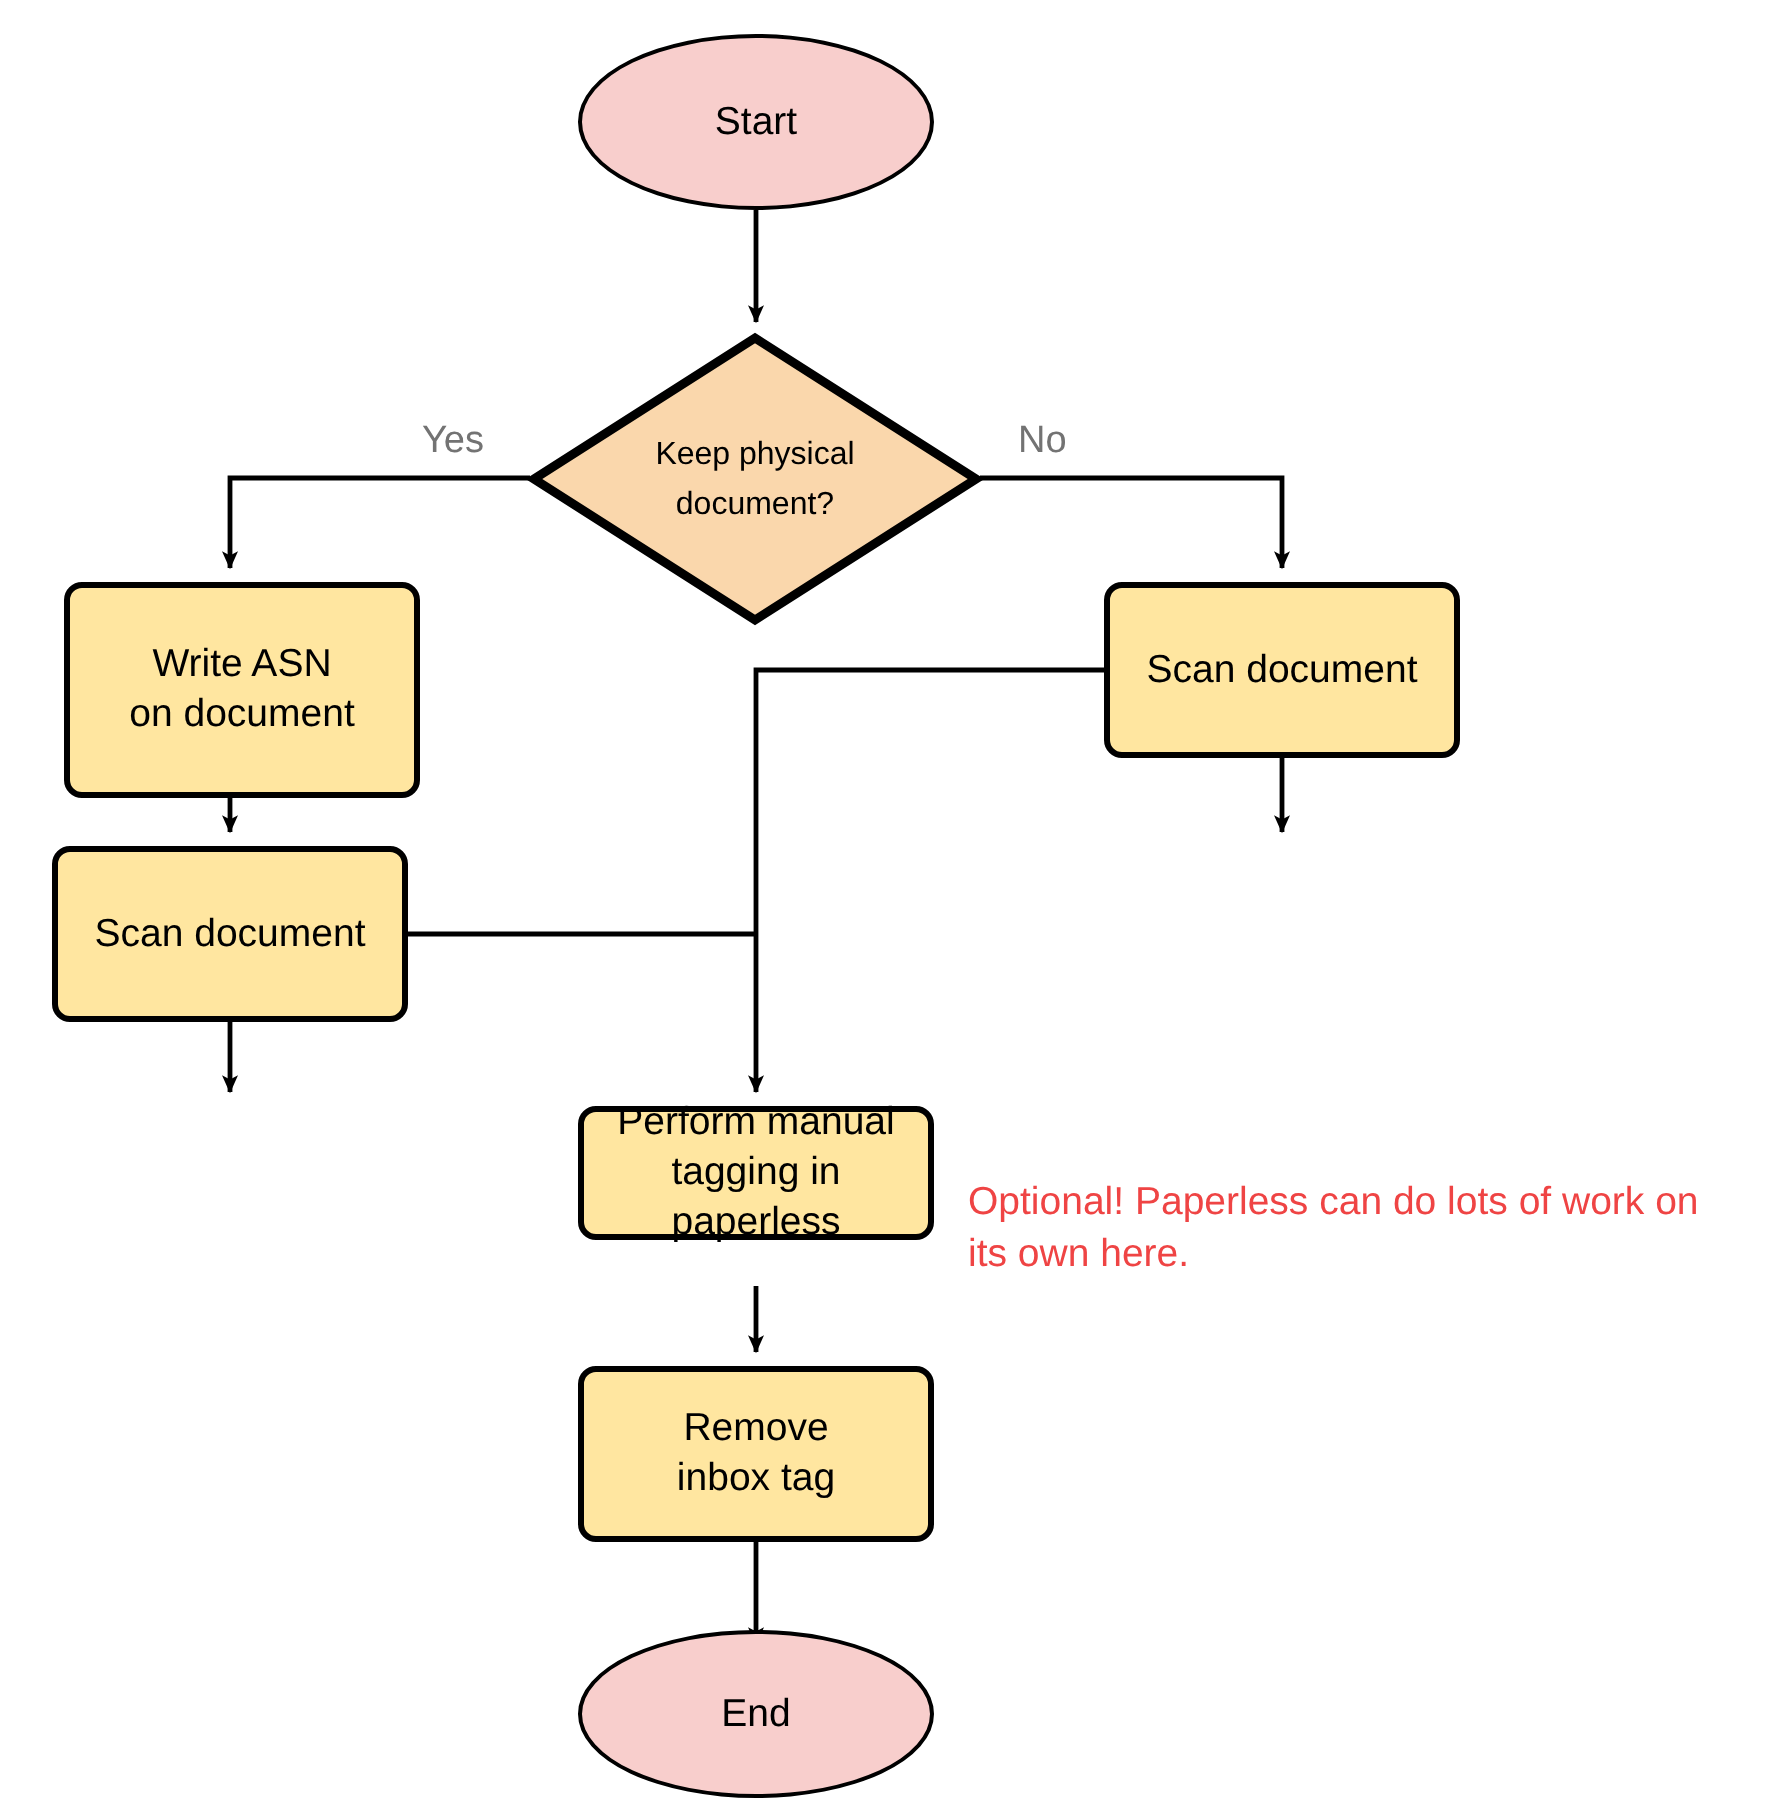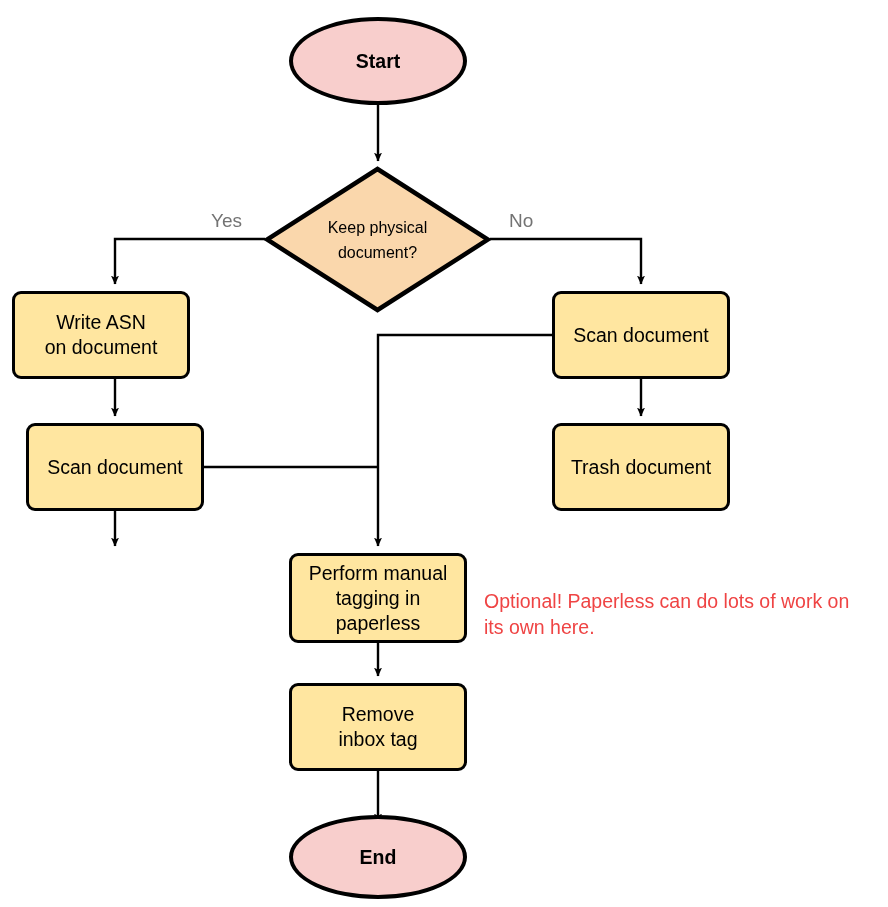--- a/index.html
+++ b/index.html
@@ -33,24 +33,23 @@
     display: flex;
     align-items: center;
     justify-content: center;
     text-align: center;
     color: #000000;
     font-size: 19.5px;
     line-height: 25px;
     z-index: 3;
   }
   .node-terminator {
-    border: 4px solid #000000;
+    border: 2px solid #000000;
     border-radius: 50%;
     background: #f8cecc;
-    font-weight: bold;
   }
   .node-process {
     border: 3px solid #000000;
     border-radius: 9px;
     background: #ffe6a0;
   }
   .node-label {
     display: block;
     white-space: pre-line;
     padding: 0 6px;
@@ -138,39 +137,36 @@
     <svg width="229" height="149" viewBox="0 0 229 149">
       <polygon points="114.5,4 225,74.5 114.5,145 4,74.5" fill="#fad7ac" stroke="#000000" stroke-width="4.5" stroke-linejoin="miter"></polygon>
     </svg>
     <div class="decision-text">Keep physical
 document?</div>
   </div>
 
   <div class="edge-label" style="left:211px; top:210px;">Yes</div>
   <div class="edge-label" style="left:509px; top:210px;">No</div>
 
-  <div class="node node-process" style="left:12px; top:291px; width:178px; height:88px;">
+  <div class="node node-process" style="left:32px; top:291px; width:178px; height:108px;">
     <span class="node-label">Write ASN
 on document</span>
   </div>
 
   <div class="node node-process" style="left:26px; top:423px; width:178px; height:88px;">
     <span class="node-label">Scan document</span>
   </div>
 
 
   <div class="node node-process" style="left:552px; top:291px; width:178px; height:88px;">
     <span class="node-label">Scan document</span>
   </div>
 
-  <div class="node node-process" style="left:552px; top:423px; width:178px; height:88px;">
-    <span class="node-label">Trash document</span>
-  </div>
 
-  <div class="node node-process" style="left:289px; top:553px; width:178px; height:90px;text-align:center;">
+  <div class="node node-process" style="left:289px; top:553px; width:178px; height:67px;text-align:center;">
     <span class="node-label">Perform manual
 tagging in
 paperless</span>
   </div>
 
   <div class="node node-process" style="left:289px; top:683px; width:178px; height:88px;">
     <span class="node-label">Remove
 inbox tag</span>
   </div>
 

